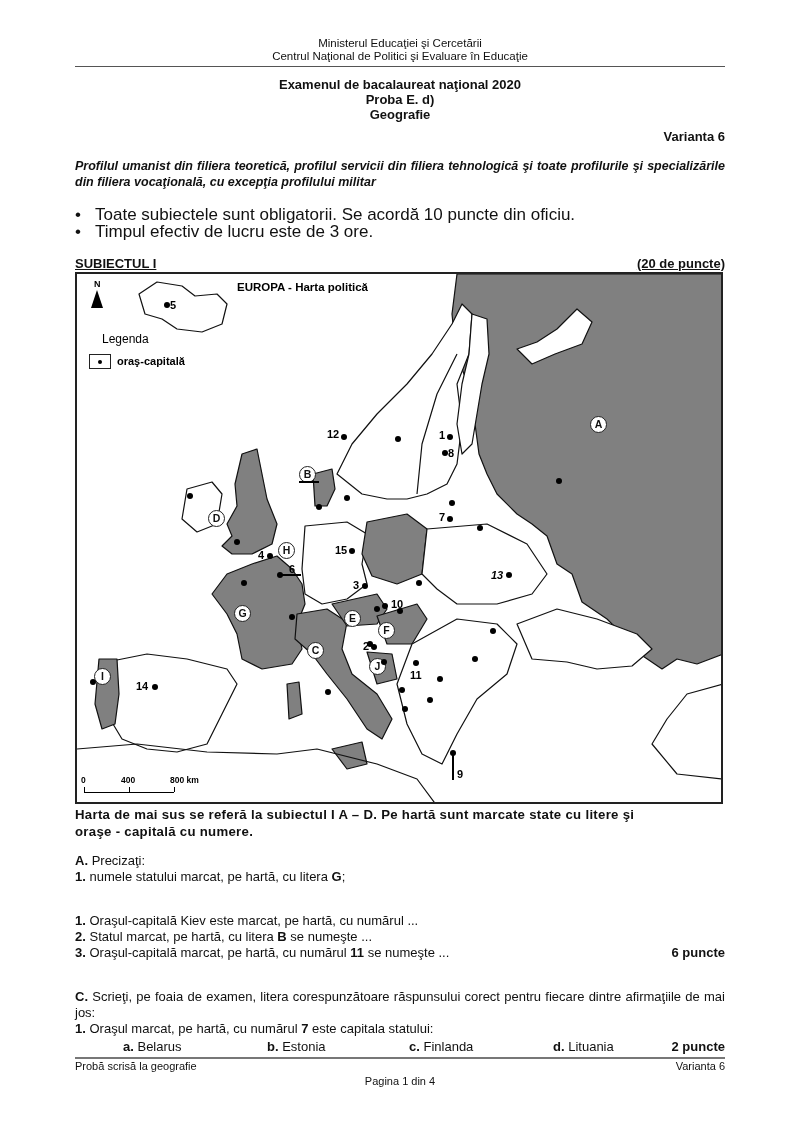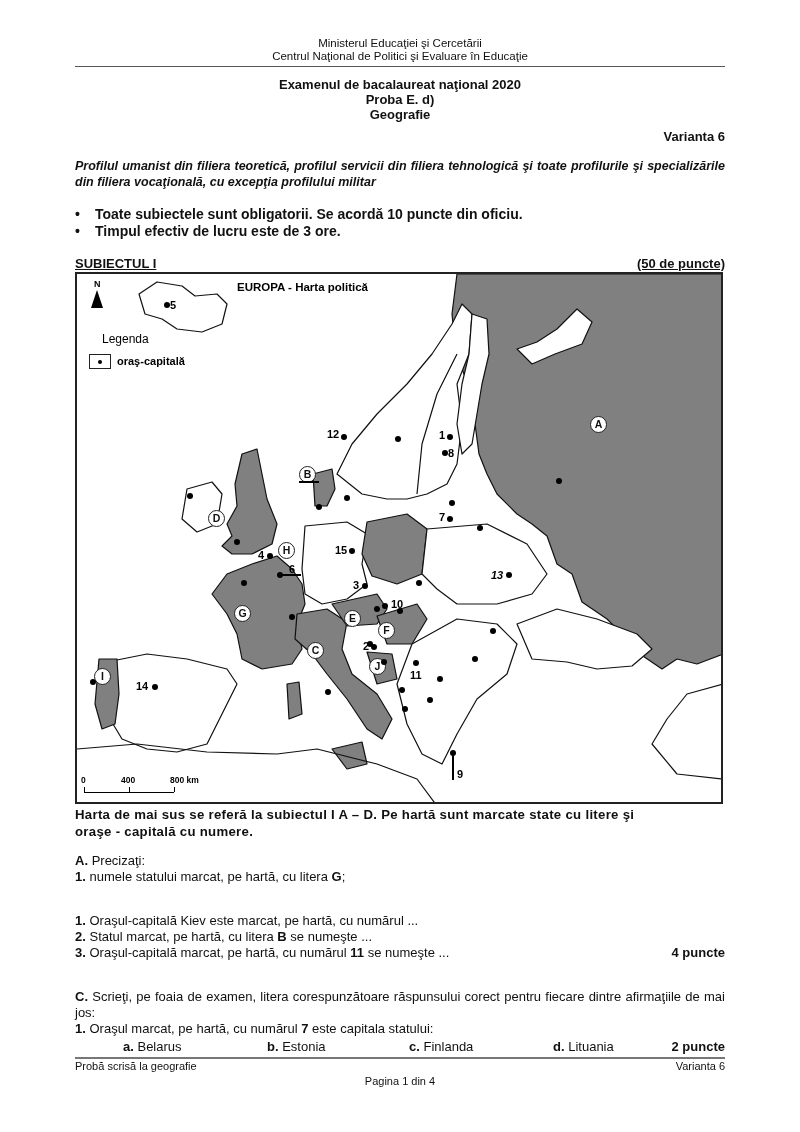--- a/index.html
+++ b/index.html
@@ -5,21 +5,21 @@
   html, body { margin: 0; padding: 0; background: #ffffff; }
   body { width: 800px; height: 1132px; position: relative; overflow: hidden;
          font-family: "Liberation Sans", sans-serif; color: #111; }
   .abs { position: absolute; }
   .center { left: 0; width: 800px; text-align: center; }
   .hdr-small { font-size: 11.5px; line-height: 13px; }
   .hdr-rule { position: absolute; left: 75px; width: 650px; height: 0; border-top: 1.5px solid #555; }
   .title { font-weight: bold; font-size: 13px; line-height: 15px; }
   .varianta { right: 75px; font-weight: bold; font-size: 13px; }
   .profile { left: 75px; width: 650px; font-size: 12.5px; line-height: 16px; font-style: italic; font-weight: bold; text-align: justify; }
-  .rules { left: 75px; width: 650px; font-size: 14px; font-weight: bold; line-height: 17px; }
+  .rules { left: 75px; width: 650px; font-size: 17px; font-weight: normal; line-height: 17px; }
   .rules .bullet { display: inline-block; width: 20px; }
   .subj { left: 75px; width: 650px; font-size: 13px; font-weight: bold; display: flex; justify-content: space-between; }
   .subj span { text-decoration: underline; }
   .map-frame { left: 75px; top: 272px; width: 648px; height: 532px; border: 2px solid #222; background: #fff; box-sizing: border-box; overflow: hidden; }
   .map-frame svg { position: absolute; left: 0; top: 0; }
   .caption { left: 75px; width: 650px; font-size: 13.2px; font-weight: bold; line-height: 17px; text-align: justify; letter-spacing: 0.3px; }
   .q { left: 75px; width: 650px; font-size: 13px; line-height: 16px; }
   .q b { font-weight: bold; }
   .q .pts { position: absolute; right: 0; font-weight: bold; }
   .opts { left: 75px; width: 650px; font-size: 13px; line-height: 16px; }
@@ -46,21 +46,21 @@
 
 <div class="abs profile" style="top:158px;">Profilul umanist din filiera teoretică, profilul servicii din filiera tehnologică şi toate profilurile şi specializările din filiera vocaţională, cu excepţia profilului militar</div>
 
 <div class="abs rules" style="top:206px;">
   <div><span class="bullet">•</span><span>Toate subiectele sunt obligatorii. Se acordă 10 puncte din oficiu.</span></div>
   <div><span class="bullet">•</span><span>Timpul efectiv de lucru este de 3 ore.</span></div>
 </div>
 
 <div class="abs subj" style="top:256px;">
   <span>SUBIECTUL I</span>
-  <span>(50 de puncte)</span>
+  <span>(20 de puncte)</span>
 </div>
 
 <div class="abs map-frame">
   <svg width="648" height="532" viewBox="0 0 648 532">
     <g stroke="#111" stroke-width="1.2" stroke-linejoin="round">
 
       <path d="M62,20 L80,8 L105,12 L118,22 L140,20 L150,30 L145,50 L125,58 L100,55 L85,45 L68,40 Z" fill="#fff"></path>
 
       <path d="M380,0 L646,0 L646,380 L620,390 L600,385 L585,395 L560,378 L545,360 L530,345 L505,328 L495,300 L480,290 L470,262 L455,250 L440,240 L420,220 L410,200 L402,180 L398,150 L395,120 L385,95 L378,70 L375,40 Z" fill="#808080"></path>
 
@@ -202,21 +202,21 @@
 </div>
 
 <div class="abs q" style="top:853px;">
   <div><b>A.</b> <span>Precizaţi:</span></div>
   <div><b>1.</b> <span>numele statului marcat, pe hartă, cu litera </span><b>G</b><span>;</span></div>
 </div>
 
 <div class="abs q" style="top:913px;">
   <div><b>1.</b> <span>Oraşul-capitală Kiev este marcat, pe hartă, cu numărul ...</span></div>
   <div><b>2.</b> <span>Statul marcat, pe hartă, cu litera </span><b>B</b><span> se numeşte ...</span></div>
-  <div style="position:relative;"><b>3.</b> <span>Oraşul-capitală marcat, pe hartă, cu numărul </span><b>11</b><span> se numeşte ...</span><span class="pts" style="top:0;">4 puncte</span></div>
+  <div style="position:relative;"><b>3.</b> <span>Oraşul-capitală marcat, pe hartă, cu numărul </span><b>11</b><span> se numeşte ...</span><span class="pts" style="top:0;">6 puncte</span></div>
 </div>
 
 <div class="abs q" style="top:989px;text-align:justify;">
   <div><b>C.</b> <span>Scrieţi, pe foaia de examen, litera corespunzătoare răspunsului corect pentru fiecare dintre afirmaţiile de mai jos:</span></div>
   <div><b>1.</b> <span>Oraşul marcat, pe hartă, cu numărul </span><b>7</b><span> este capitala statului:</span></div>
 </div>
 <div class="abs opts" style="top:1039px;height:16px;">
   <span class="opt" style="left:48px;"><b>a.</b> <span>Belarus</span></span>
   <span class="opt" style="left:192px;"><b>b.</b> <span>Estonia</span></span>
   <span class="opt" style="left:334px;"><b>c.</b> <span>Finlanda</span></span>

